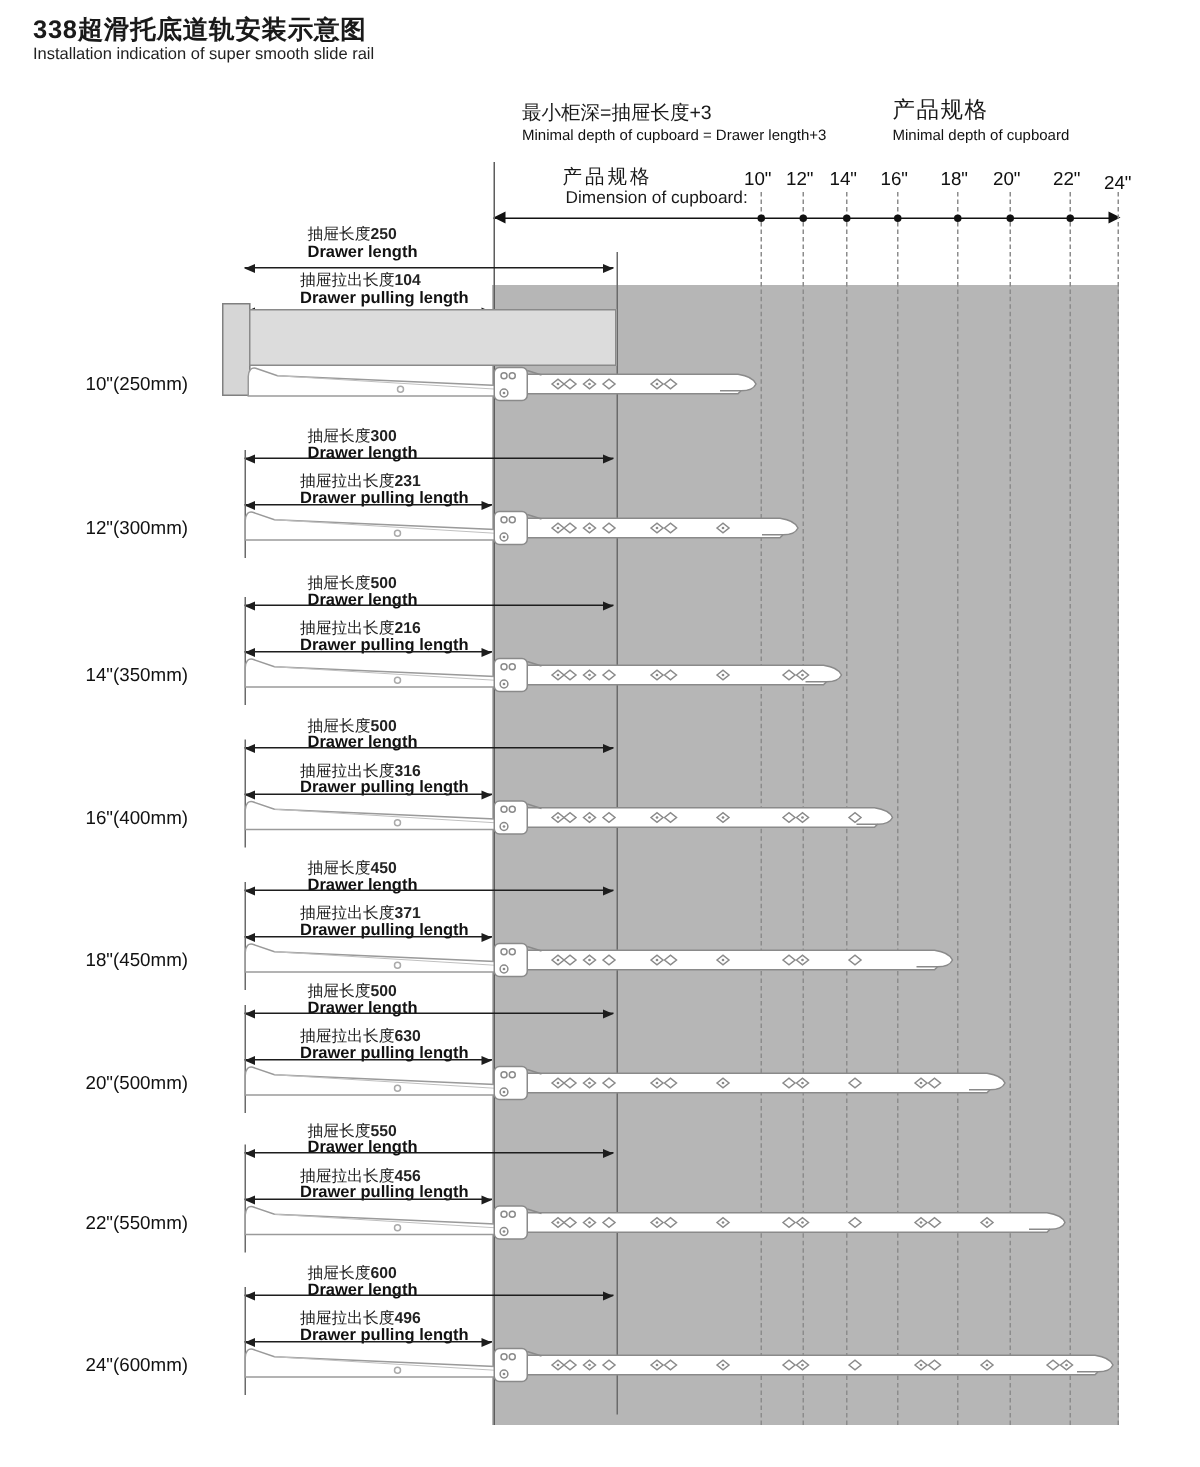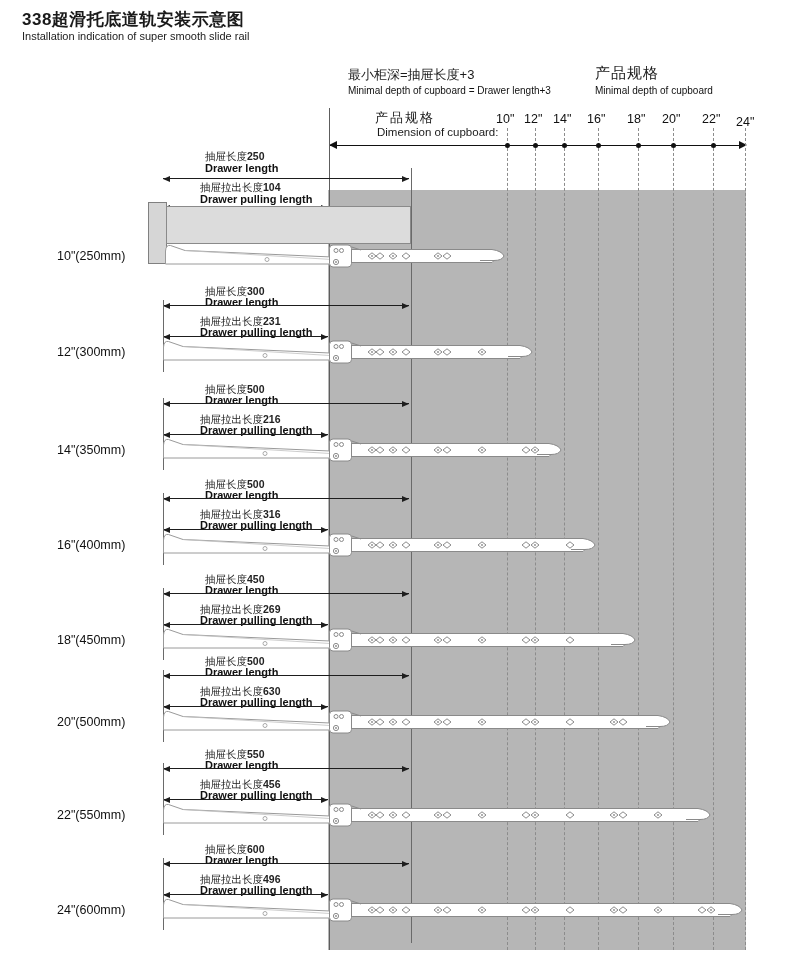--- a/index.html
+++ b/index.html
@@ -275,21 +275,21 @@
           <circle cx="207" cy="15" r="0.9" fill="#8a8a8a"></circle>
   </svg>
       </div>
   </div>
 
   <div class="row" style="--cy:640px">
     <div class="size-label">18"(450mm)</div>
     <div class="ann cnl cn1"><span>抽屉长度</span><b>450</b></div>
     <div class="ann enl en1">Drawer length</div>
     <div class="dim a1"></div>
-    <div class="ann cnl cn2"><span>抽屉拉出长度</span><b>269</b></div>
+    <div class="ann cnl cn2"><span>抽屉拉出长度</span><b>371</b></div>
     <div class="ann enl en2">Drawer pulling length</div>
     <div class="dim a2"></div>
     <div class="abs tick" style="width:1px;"></div>
     <div class="member">
         <svg width="170" height="24" viewBox="0 0 170 24">
      <path d="M1.5,22 L1.5,9 Q2,2.5 6.5,3.5 L21,8.5 L168,15 L168,22 Z" fill="#fff" stroke="#9a9a9a" stroke-width="1"></path>
      <path d="M21,8.5 L168,17.5" stroke="#c0c0c0" stroke-width="0.8" fill="none"></path>
      <circle cx="103" cy="17.5" r="2" fill="none" stroke="#aaaaaa"></circle>
    </svg>
       </div>

